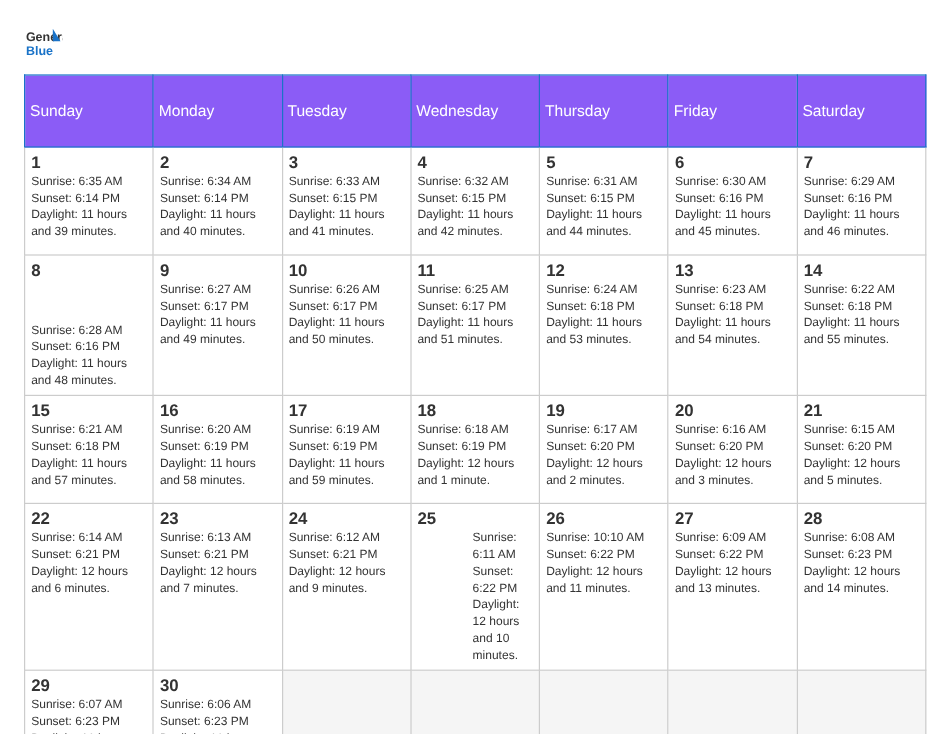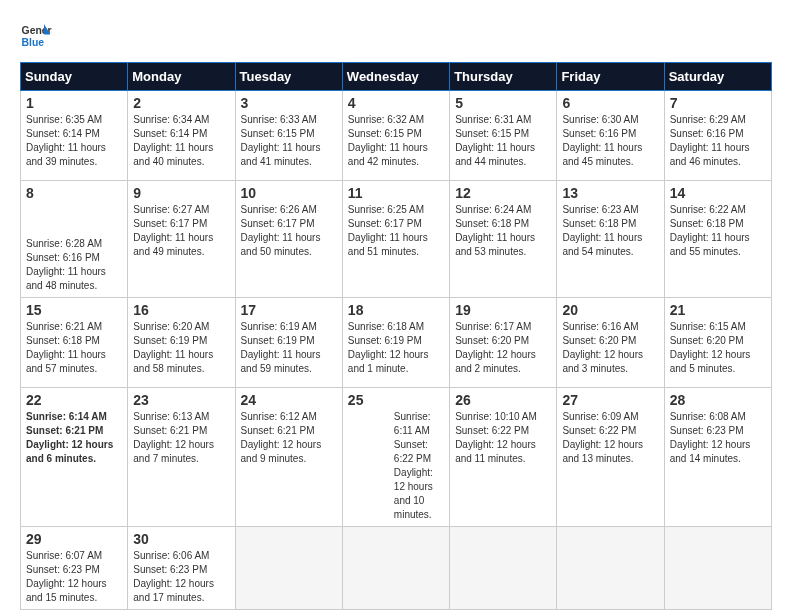--- a/index.html
+++ b/index.html
@@ -36,25 +36,25 @@
     .location {
       font-size: 16px;
       color: #555;
     }
     table {
       width: 100%;
       border-collapse: collapse;
       table-layout: fixed;
     }
     th {
-      background-color: #0f172a;
+      background-color: #8b5cf6;
       color: #fff;
       font-size: 13px;
-      font-weight: bold;
-      padding: 6px 4px;
+      font-weight: normal;
+      padding: 22px 4px;
       text-align: left;
       border: 1px solid #1a73c8;
     }
     td {
       vertical-align: top;
       border: 1px solid #ccc;
       padding: 4px 5px;
       font-size: 10.5px;
       color: #333;
       height: 90px;
@@ -256,21 +256,21 @@
           <span class="day-num">21</span>
           <div class="cell-text" style="white-space: pre-line;">Sunrise: 6:15 AM
 Sunset: 6:20 PM
 Daylight: 12 hours
 and 5 minutes.</div>
         </td>
       </tr>
       <tr>
         <td>
           <span class="day-num">22</span>
-          <div class="cell-text" style="white-space: pre-line; font-weight: bold;">Sunrise: 6:14 AM
+          <div class="cell-text" style="white-space: pre-line;">Sunrise: 6:14 AM
 Sunset: 6:21 PM
 Daylight: 12 hours
 and 6 minutes.</div>
         </td>
         <td>
           <span class="day-num">23</span>
           <div class="cell-text" style="white-space: pre-line;">Sunrise: 6:13 AM
 Sunset: 6:21 PM
 Daylight: 12 hours
 and 7 minutes.</div>

